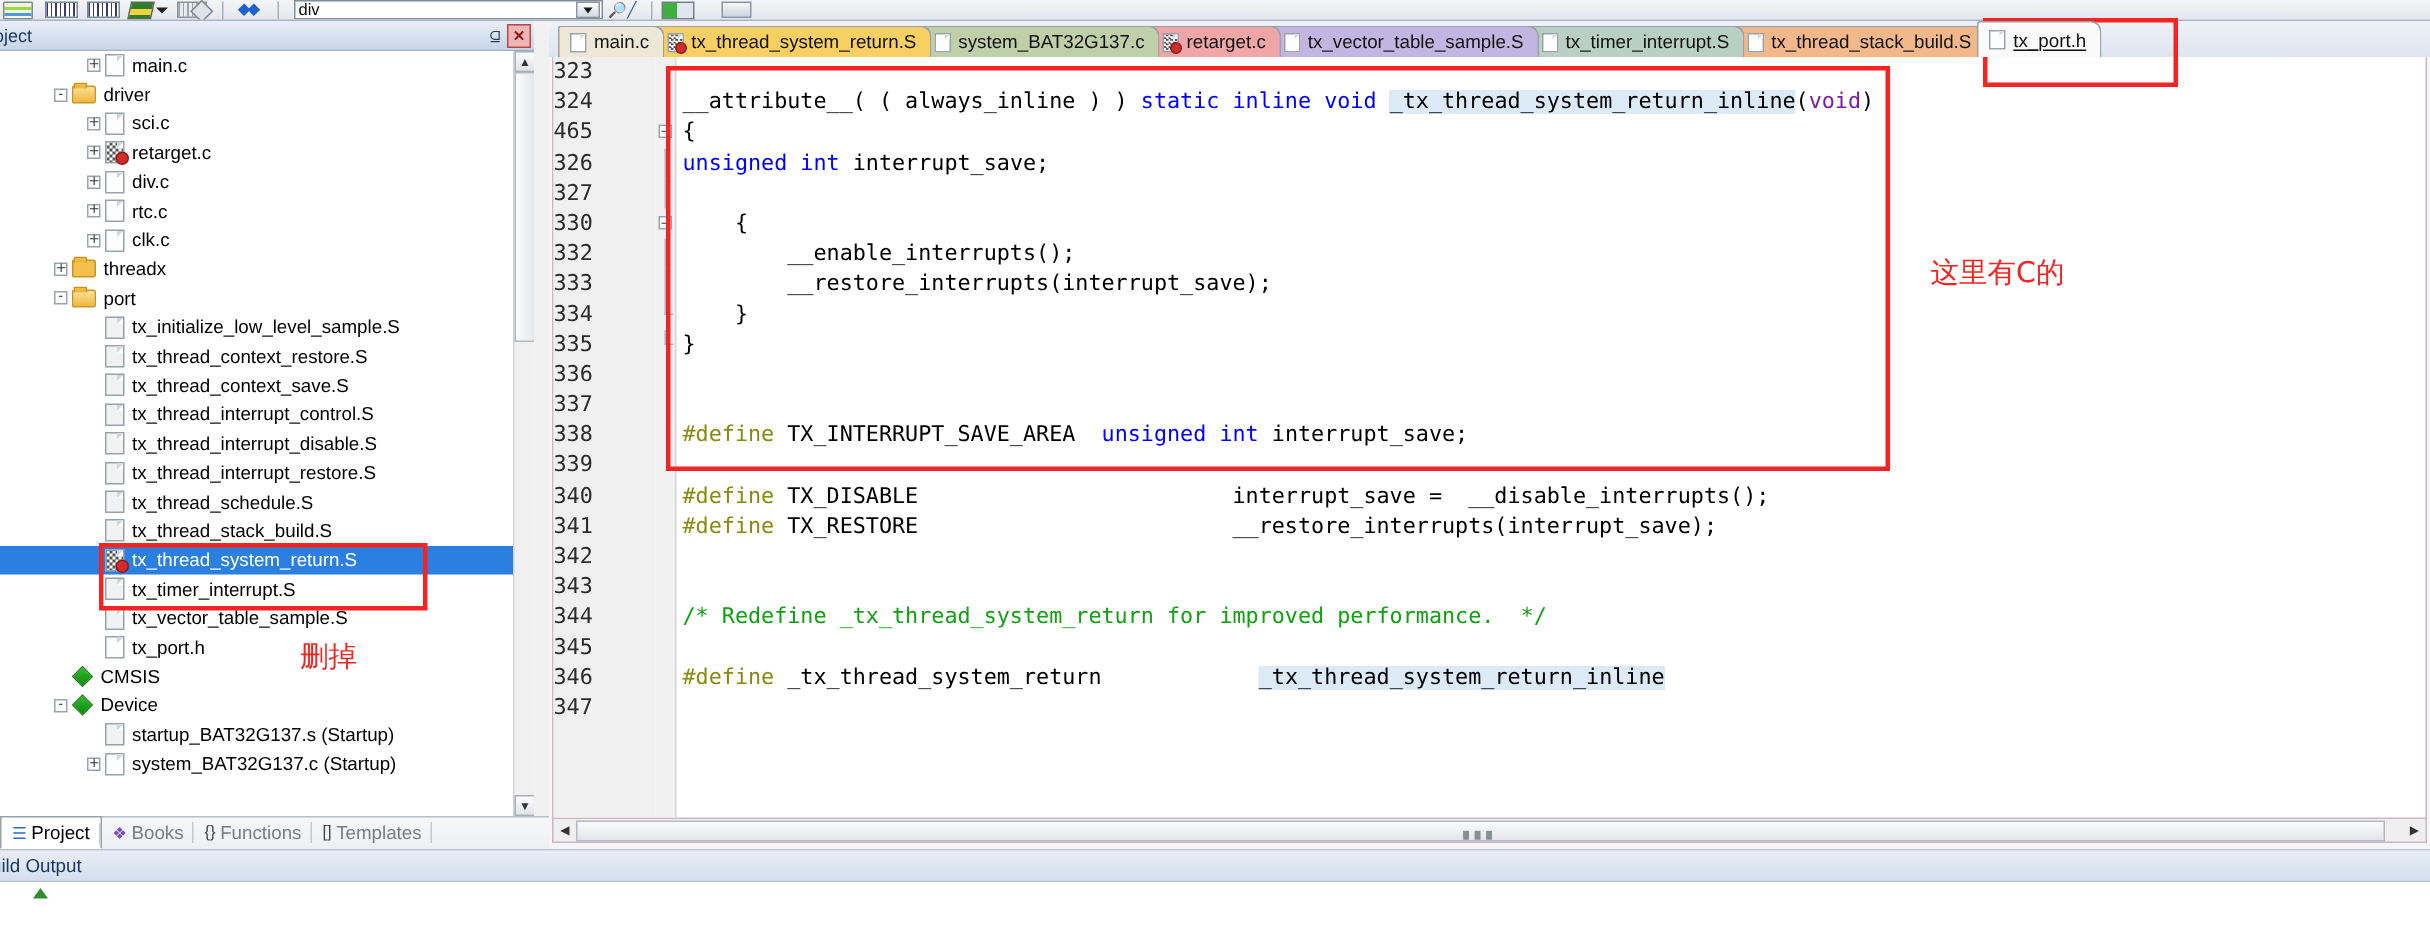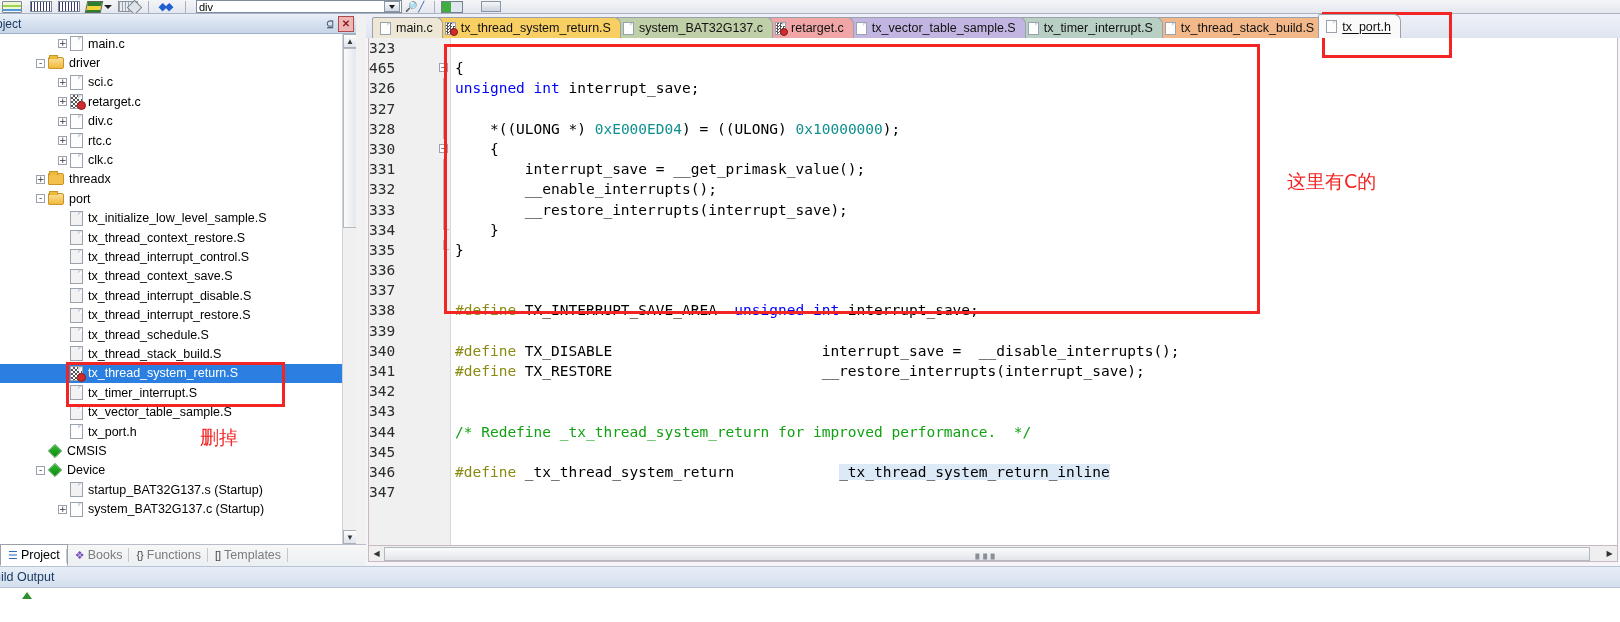--- a/index.html
+++ b/index.html
@@ -306,27 +306,27 @@
         <div class="trow">
           <span style="display:inline-block;width:58px;flex:0 0 auto;"></span>
           <span class="nospace"></span>
           <span class="fileic asm"></span>
           <span>tx_thread_context_restore.S</span>
         </div>
         <div class="trow">
           <span style="display:inline-block;width:58px;flex:0 0 auto;"></span>
           <span class="nospace"></span>
           <span class="fileic asm"></span>
+          <span>tx_thread_context_save.S</span>
+        </div>
+        <div class="trow">
+          <span style="display:inline-block;width:58px;flex:0 0 auto;"></span>
+          <span class="nospace"></span>
+          <span class="fileic asm"></span>
           <span>tx_thread_interrupt_control.S</span>
-        </div>
-        <div class="trow">
-          <span style="display:inline-block;width:58px;flex:0 0 auto;"></span>
-          <span class="nospace"></span>
-          <span class="fileic asm"></span>
-          <span>tx_thread_context_save.S</span>
         </div>
         <div class="trow">
           <span style="display:inline-block;width:58px;flex:0 0 auto;"></span>
           <span class="nospace"></span>
           <span class="fileic asm"></span>
           <span>tx_thread_interrupt_disable.S</span>
         </div>
         <div class="trow">
           <span style="display:inline-block;width:58px;flex:0 0 auto;"></span>
           <span class="nospace"></span>
@@ -462,26 +462,25 @@
           <span class="ic"></span>
           <span class="lbl">tx_port.h</span>
         </div>
       </div>
 
     <div class="code-area">
       <div class="gutter-num"></div>
       <div class="fold-col"></div>
       <div class="codelines" id="codelines">
           <div class="ln"><span class="num">323</span><span class="txt"></span></div>
+          <div class="ln"><span class="num">324</span><span class="txt"><span>__attribute__( ( always_inline ) ) </span><span class="kw">static inline void </span><span class="hl">_tx_thread_system_return_inline</span><span>(</span><span class="type">void</span><span>)</span></span></div>
           <div class="ln"><span class="num">465</span><span class="fold">−</span><span class="txt"><span>{</span></span></div>
           <div class="ln"><span class="num">326</span><span class="foldbar"></span><span class="txt"><span class="kw">unsigned int</span><span> interrupt_save;</span></span></div>
           <div class="ln"><span class="num">327</span><span class="foldbar"></span><span class="txt"></span></div>
-          <div class="ln"><span class="num">328</span><span class="foldbar"></span><span class="txt"><span>    *((ULONG *) </span><span class="num-lit">0xE000ED04</span><span>) = ((ULONG) </span><span class="num-lit">0x10000000</span><span>);</span></span></div>
           <div class="ln"><span class="num">330</span><span class="fold">−</span><span class="txt"><span>    {</span></span></div>
-          <div class="ln"><span class="num">331</span><span class="foldbar"></span><span class="txt"><span>        interrupt_save = __get_primask_value();</span></span></div>
           <div class="ln"><span class="num">332</span><span class="foldbar"></span><span class="txt"><span>        __enable_interrupts();</span></span></div>
           <div class="ln"><span class="num">333</span><span class="foldbar"></span><span class="txt"><span>        __restore_interrupts(interrupt_save);</span></span></div>
           <div class="ln"><span class="num">334</span><span class="foldend"></span><span class="txt"><span>    }</span></span></div>
           <div class="ln"><span class="num">335</span><span class="foldend"></span><span class="txt"><span>}</span></span></div>
           <div class="ln"><span class="num">336</span><span class="txt"></span></div>
           <div class="ln"><span class="num">337</span><span class="txt"></span></div>
           <div class="ln"><span class="num">338</span><span class="txt"><span class="prep">#define</span><span> TX_INTERRUPT_SAVE_AREA  </span><span class="kw">unsigned int</span><span> interrupt_save;</span></span></div>
           <div class="ln"><span class="num">339</span><span class="txt"></span></div>
           <div class="ln"><span class="num">340</span><span class="txt"><span class="prep">#define</span><span> TX_DISABLE                        interrupt_save =  __disable_interrupts();</span></span></div>
           <div class="ln"><span class="num">341</span><span class="txt"><span class="prep">#define</span><span> TX_RESTORE                        __restore_interrupts(interrupt_save);</span></span></div>

